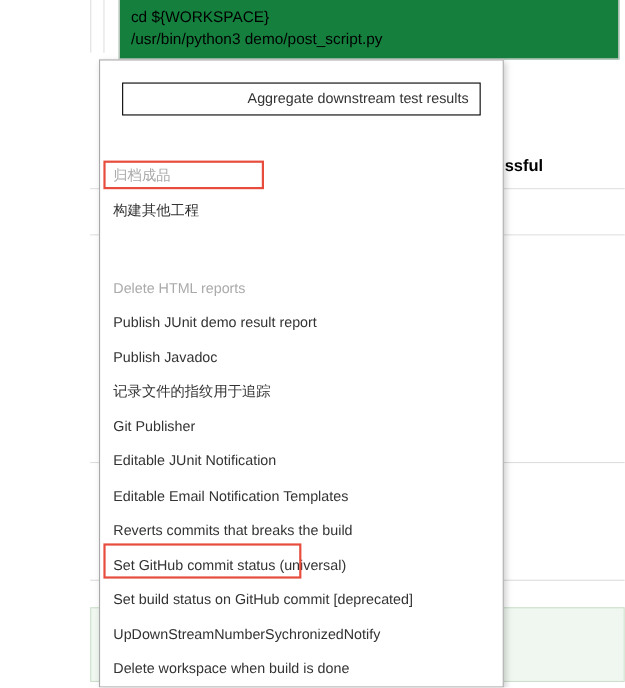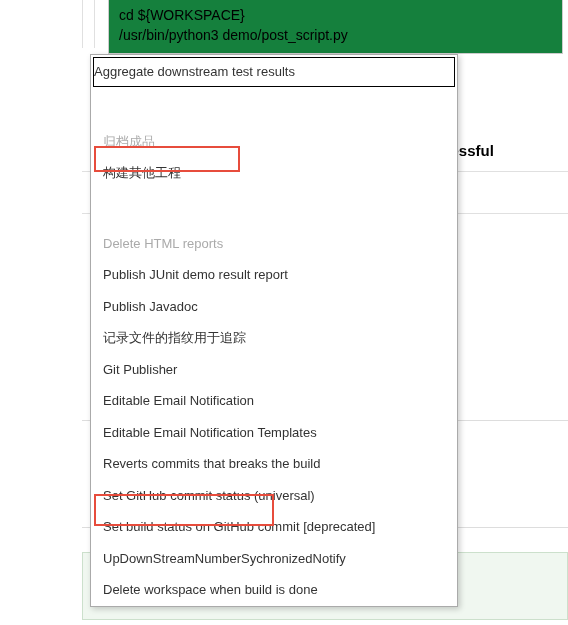--- a/index.html
+++ b/index.html
@@ -68,22 +68,23 @@
     }
     .dropdown-item {
       padding: 6px 12px;
       font-size: 13px;
       color: #333;
       cursor: pointer;
       line-height: 1.5;
     }
     .dropdown-item.highlighted {
       border: 1px solid #000;
-      margin: 2px;
-      padding: 4px 0;
+      margin: 20px;
+      padding: 4px 10px;
+      text-align: right;
     }
     .dropdown-item.disabled {
       color: #aaa;
       margin-top: 39px;
     }
     .red-highlight {
       position: absolute;
       border: 2px solid #e74c3c;
       pointer-events: none;
       z-index: 20;
@@ -173,21 +174,21 @@
 
 <div class="dropdown-menu" id="dropdown-container">
 <div class="dropdown-item highlighted">Aggregate downstream test results</div>
     <div class="dropdown-item disabled">归档成品</div>
     <div class="dropdown-item">构建其他工程</div>
     <div class="dropdown-item disabled">Delete HTML reports</div>
     <div class="dropdown-item">Publish JUnit demo result report</div>
     <div class="dropdown-item">Publish Javadoc</div>
     <div class="dropdown-item">记录文件的指纹用于追踪</div>
     <div class="dropdown-item">Git Publisher</div>
-    <div class="dropdown-item">Editable Email Notification</div>
+    <div class="dropdown-item">Editable JUnit Notification</div>
     <div class="dropdown-item">Editable Email Notification Templates</div>
     <div class="dropdown-item">Reverts commits that breaks the build</div>
     <div class="dropdown-item">Set GitHub commit status (universal)</div>
     <div class="dropdown-item">Set build status on GitHub commit [deprecated]</div>
     <div class="dropdown-item">UpDownStreamNumberSychronizedNotify</div>
     <div class="dropdown-item">Delete workspace when build is done</div>
   </div>
 
 <div class="red-highlight item1"></div>
 <div class="red-highlight item2"></div>

